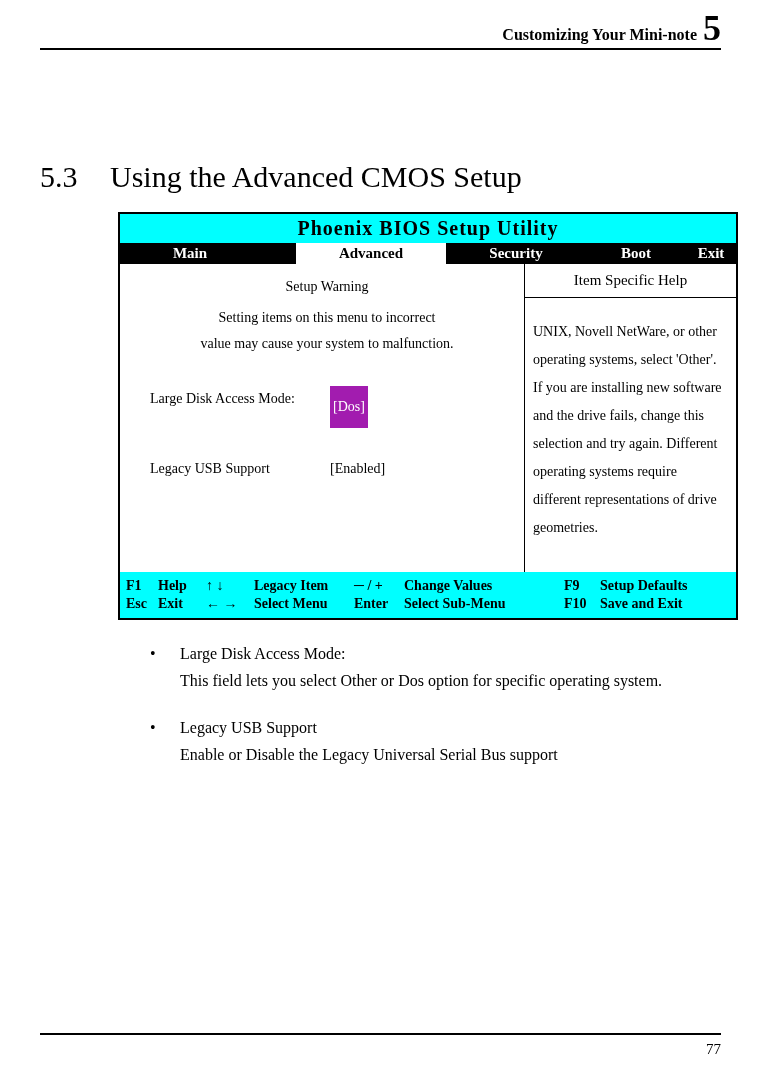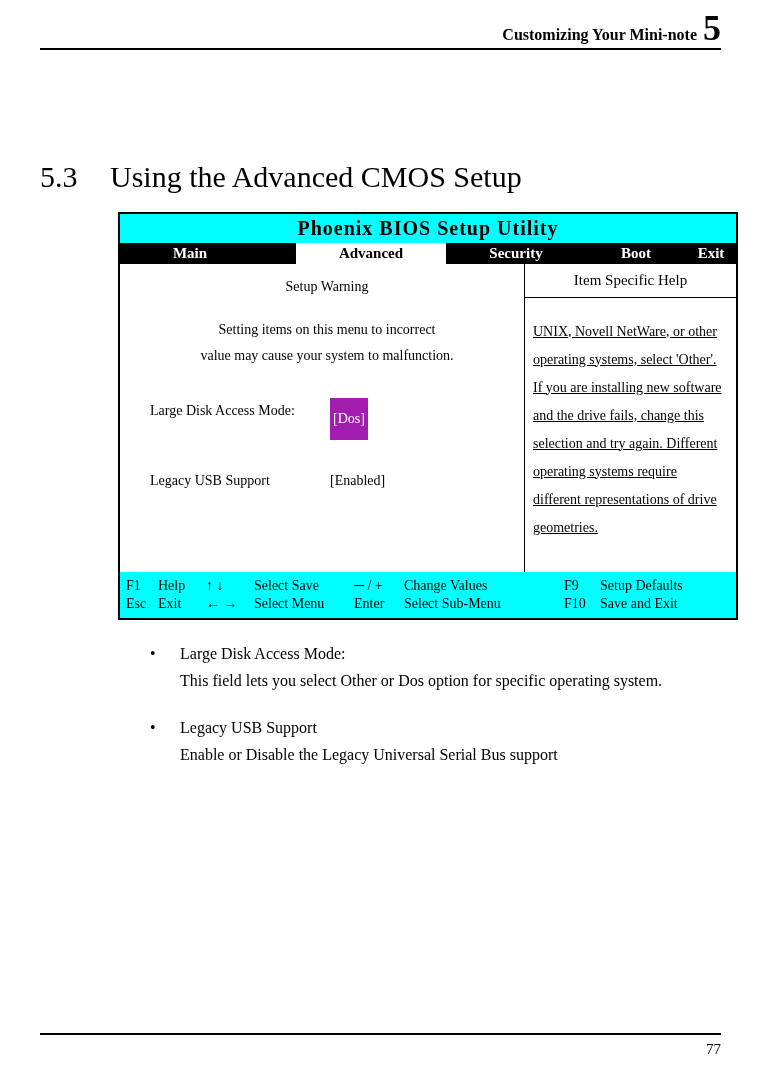--- a/index.html
+++ b/index.html
@@ -108,44 +108,43 @@
   }
   .help-header {
     border-bottom: 1px solid #000;
     text-align: center;
     padding: 2px 0;
     font-size: 15px;
   }
   .help-body {
     padding: 20px 8px 30px 8px;
     line-height: 2.0;
-    text-decoration: underline;
   }
   .warn-title {
     text-align: center;
-    margin-bottom: 16px;
+    margin-bottom: 4px;
   }
   .warn-line {
     text-align: center;
   }
   .setting-row {
     display: flex;
     margin-top: 28px;
   }
   .setting-label {
     flex: 0 0 180px;
   }
   .setting-value-sel {
     background: #a21caf;
     color: #fff;
     padding: 8px 3px;
   }
   .bios-footer {
     background: #00ffff;
-    font-weight: normal;
+    font-weight: bold;
     font-size: 14px;
     padding: 4px 6px;
   }
   .foot-row {
     display: flex;
     align-items: center;
     margin: 2px 0;
   }
   .fk { width: 32px; }
   .fl { width: 48px; }
@@ -227,21 +226,21 @@
       <div class="bios-right">
         <div class="help-header">Item Specific Help</div>
         <div class="help-body">UNIX, Novell NetWare, or other operating systems, select 'Other'. If you are installing new software and the drive fails, change this selection and try again. Different operating systems require different representations of drive geometries.</div>
       </div>
     </div>
     <div class="bios-footer">
       <div class="foot-row">
         <span class="fk">F1</span>
         <span class="fl">Help</span>
         <span class="far">↑ ↓</span>
-        <span class="fsel">Select Save</span>
+        <span class="fsel">Legacy Item</span>
         <span class="fpm">─ / +</span>
         <span class="fch">Change Values</span>
         <span class="fk2">F9</span>
         <span>Setup Defaults</span>
       </div>
       <div class="foot-row">
         <span class="fk">Esc</span>
         <span class="fl">Exit</span>
         <span class="far">← →</span>
         <span class="fsel">Select Menu</span>

